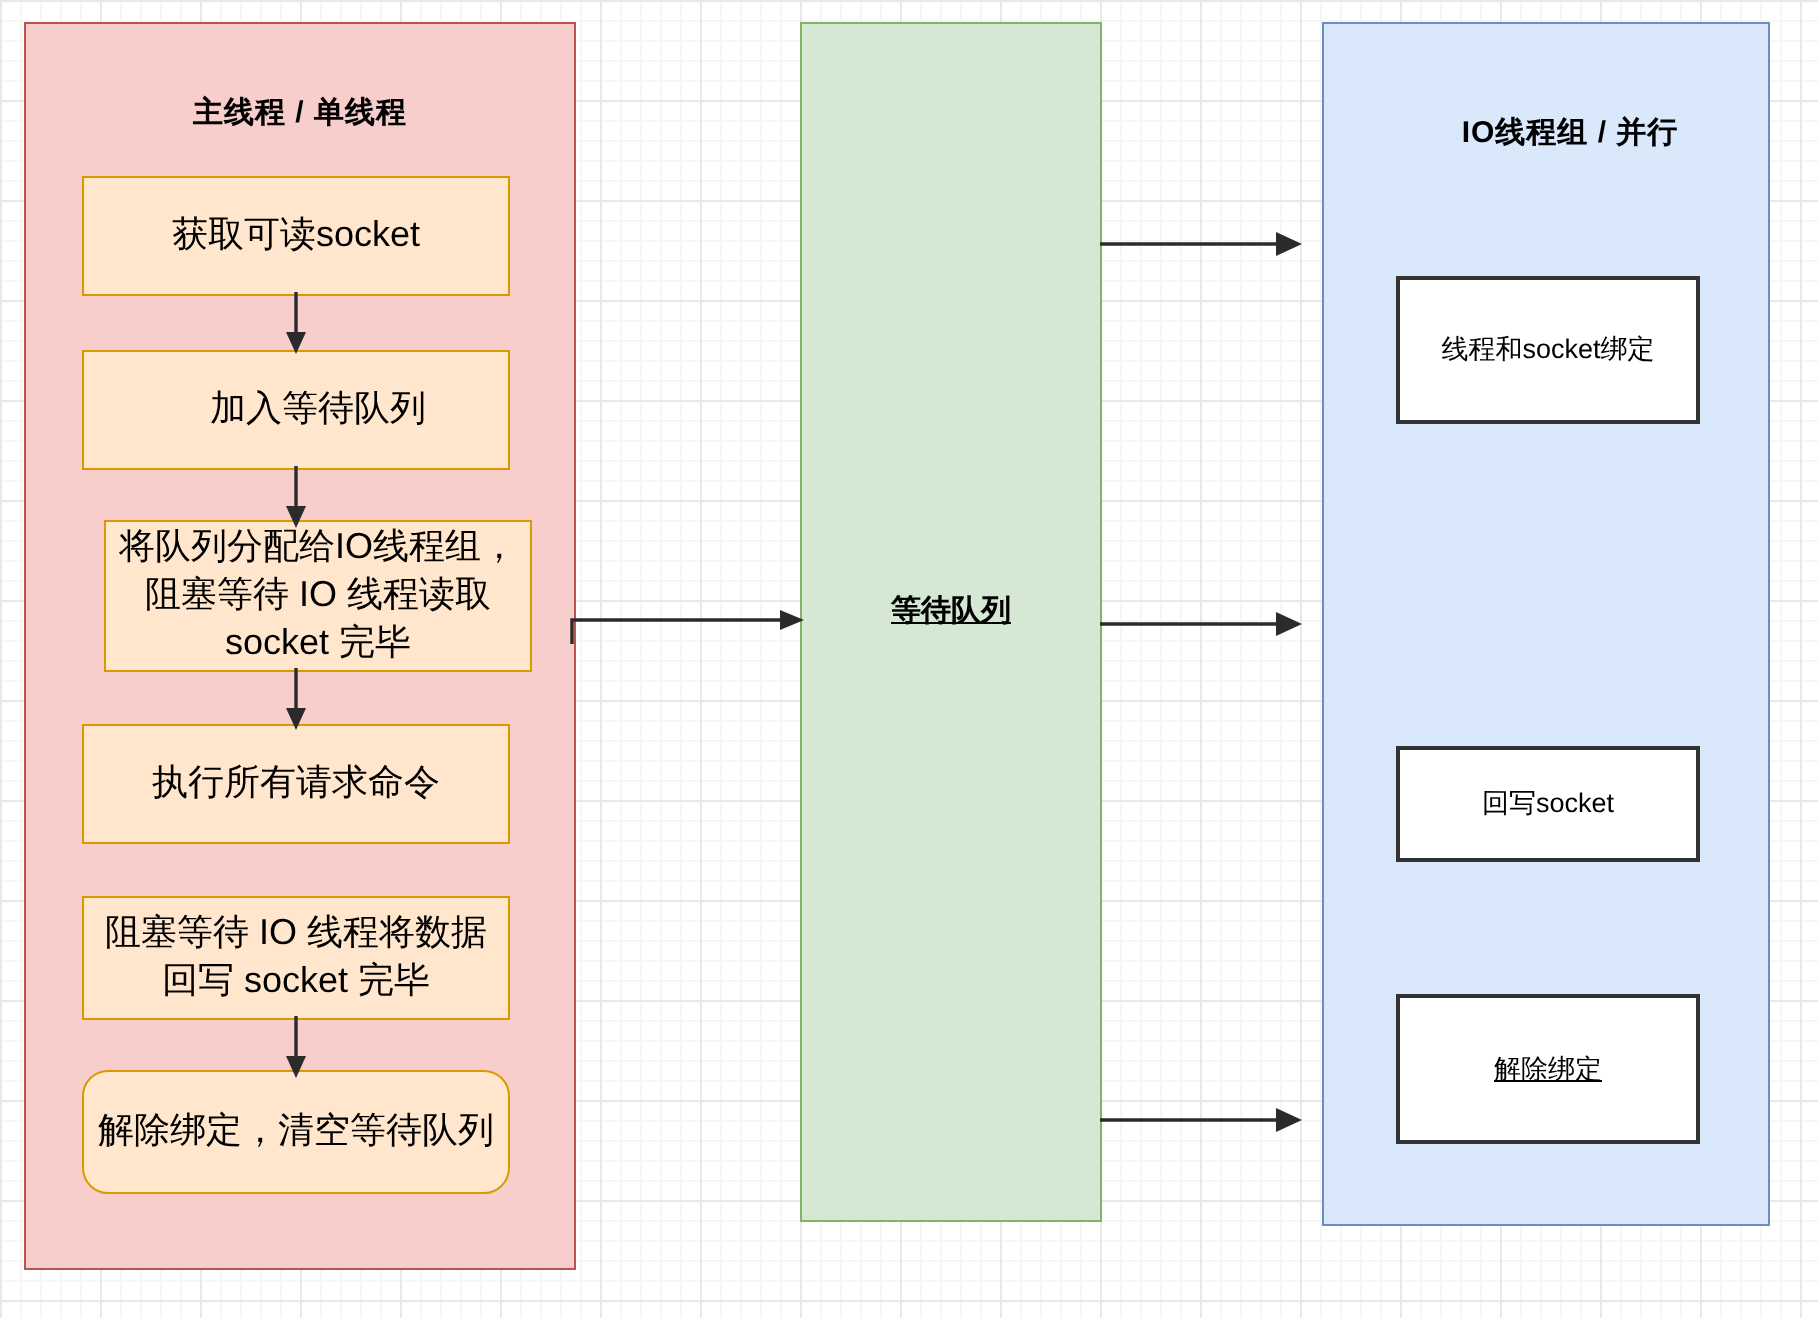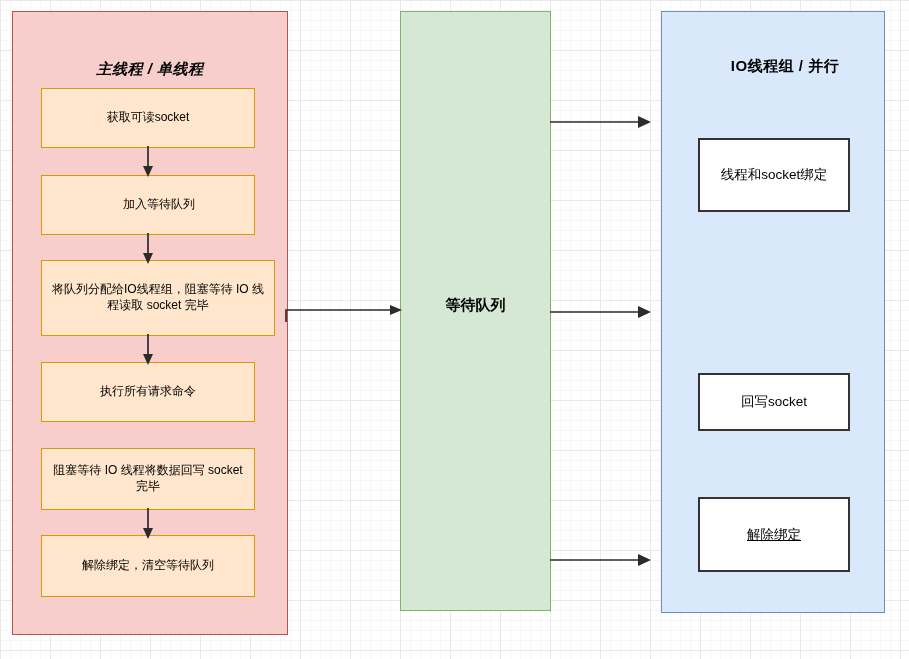--- a/index.html
+++ b/index.html
@@ -61,56 +61,57 @@
   .panel-title {
     position: absolute;
     left: 0;
     right: 0;
     text-align: center;
     font-weight: bold;
     font-size: 15px;
     color: #000000;
     letter-spacing: 0.5px;
   }
-  .panel-main .panel-title { top: 48px; font-style: italic; }
+  .panel-main .panel-title { top: 35px; }
   .panel-io .panel-title { top: 45px; margin-left: 24px; }
 
   
   .node {
     position: absolute;
     box-sizing: border-box;
     display: flex;
     align-items: center;
     justify-content: center;
     text-align: center;
     line-height: 1.32;
     color: #000000;
   }
   .node-orange {
     background-color: #ffe6cc;
     border: 1.6px solid #d79b00;
-    font-size: 12px;
+    font-size: 18px;
     padding: 2px 6px;
   }
   .node-white {
     background-color: #ffffff;
     border: 2.2px solid #333333;
     font-size: 13.5px;
     padding: 2px 0;
   }
 
   .queue-label {
     position: absolute;
     left: 400px;
     top: 296px;
     width: 151px;
     text-align: center;
     font-size: 15px;
     font-weight: bold;
     color: #000000;
+    text-decoration: underline;
   }
 
   
   .conn {
     position: absolute;
     overflow: visible;
   }
   .conn line, .conn path, .conn polyline {
     stroke: #2b2b2b;
     stroke-width: 1.7px;
@@ -127,27 +128,27 @@
 <div id="canvas">
 
   <div class="panel panel-main">
     <div class="panel-title">主线程 / 单线程</div>
   </div>
 
   <div class="node node-orange" style="left:41px; top:88px; width:214px; height:60px;">获取可读socket</div>
 
   <div class="node node-orange" style="left:41px; top:175px; width:214px; height:60px;padding-left:28px;">加入等待队列</div>
 
-  <div class="node node-orange" style="left:41px; top:260px; width:234px; height:76px;">将队列分配给IO线程组，阻塞等待 IO 线程读取 socket 完毕</div>
+  <div class="node node-orange" style="left:52px; top:260px; width:214px; height:76px;">将队列分配给IO线程组，阻塞等待 IO 线程读取 socket 完毕</div>
 
   <div class="node node-orange" style="left:41px; top:448px; width:214px; height:62px;">阻塞等待 IO 线程将数据回写 socket 完毕</div>
 
   <div class="node node-orange" style="left:41px; top:362px; width:214px; height:60px;">执行所有请求命令</div>
 
-  <div class="node node-orange" style="left:41px; top:535px; width:214px; height:62px;">解除绑定，清空等待队列</div>
+  <div class="node node-orange" style="left:41px; top:535px; width:214px; height:62px;border-radius:13px;">解除绑定，清空等待队列</div>
 
   <svg class="conn" style="left:140px; top:146px; width:20px; height:32px;" viewBox="0 0 20 32">
     <line x1="8" y1="0" x2="8" y2="22"></line>
     <polygon points="8,31 3,20 13,20"></polygon>
   </svg>
 
   <svg class="conn" style="left:140px; top:233px; width:20px; height:32px;" viewBox="0 0 20 32">
     <line x1="8" y1="0" x2="8" y2="22"></line>
     <polygon points="8,31 3,20 13,20"></polygon>
   </svg>

